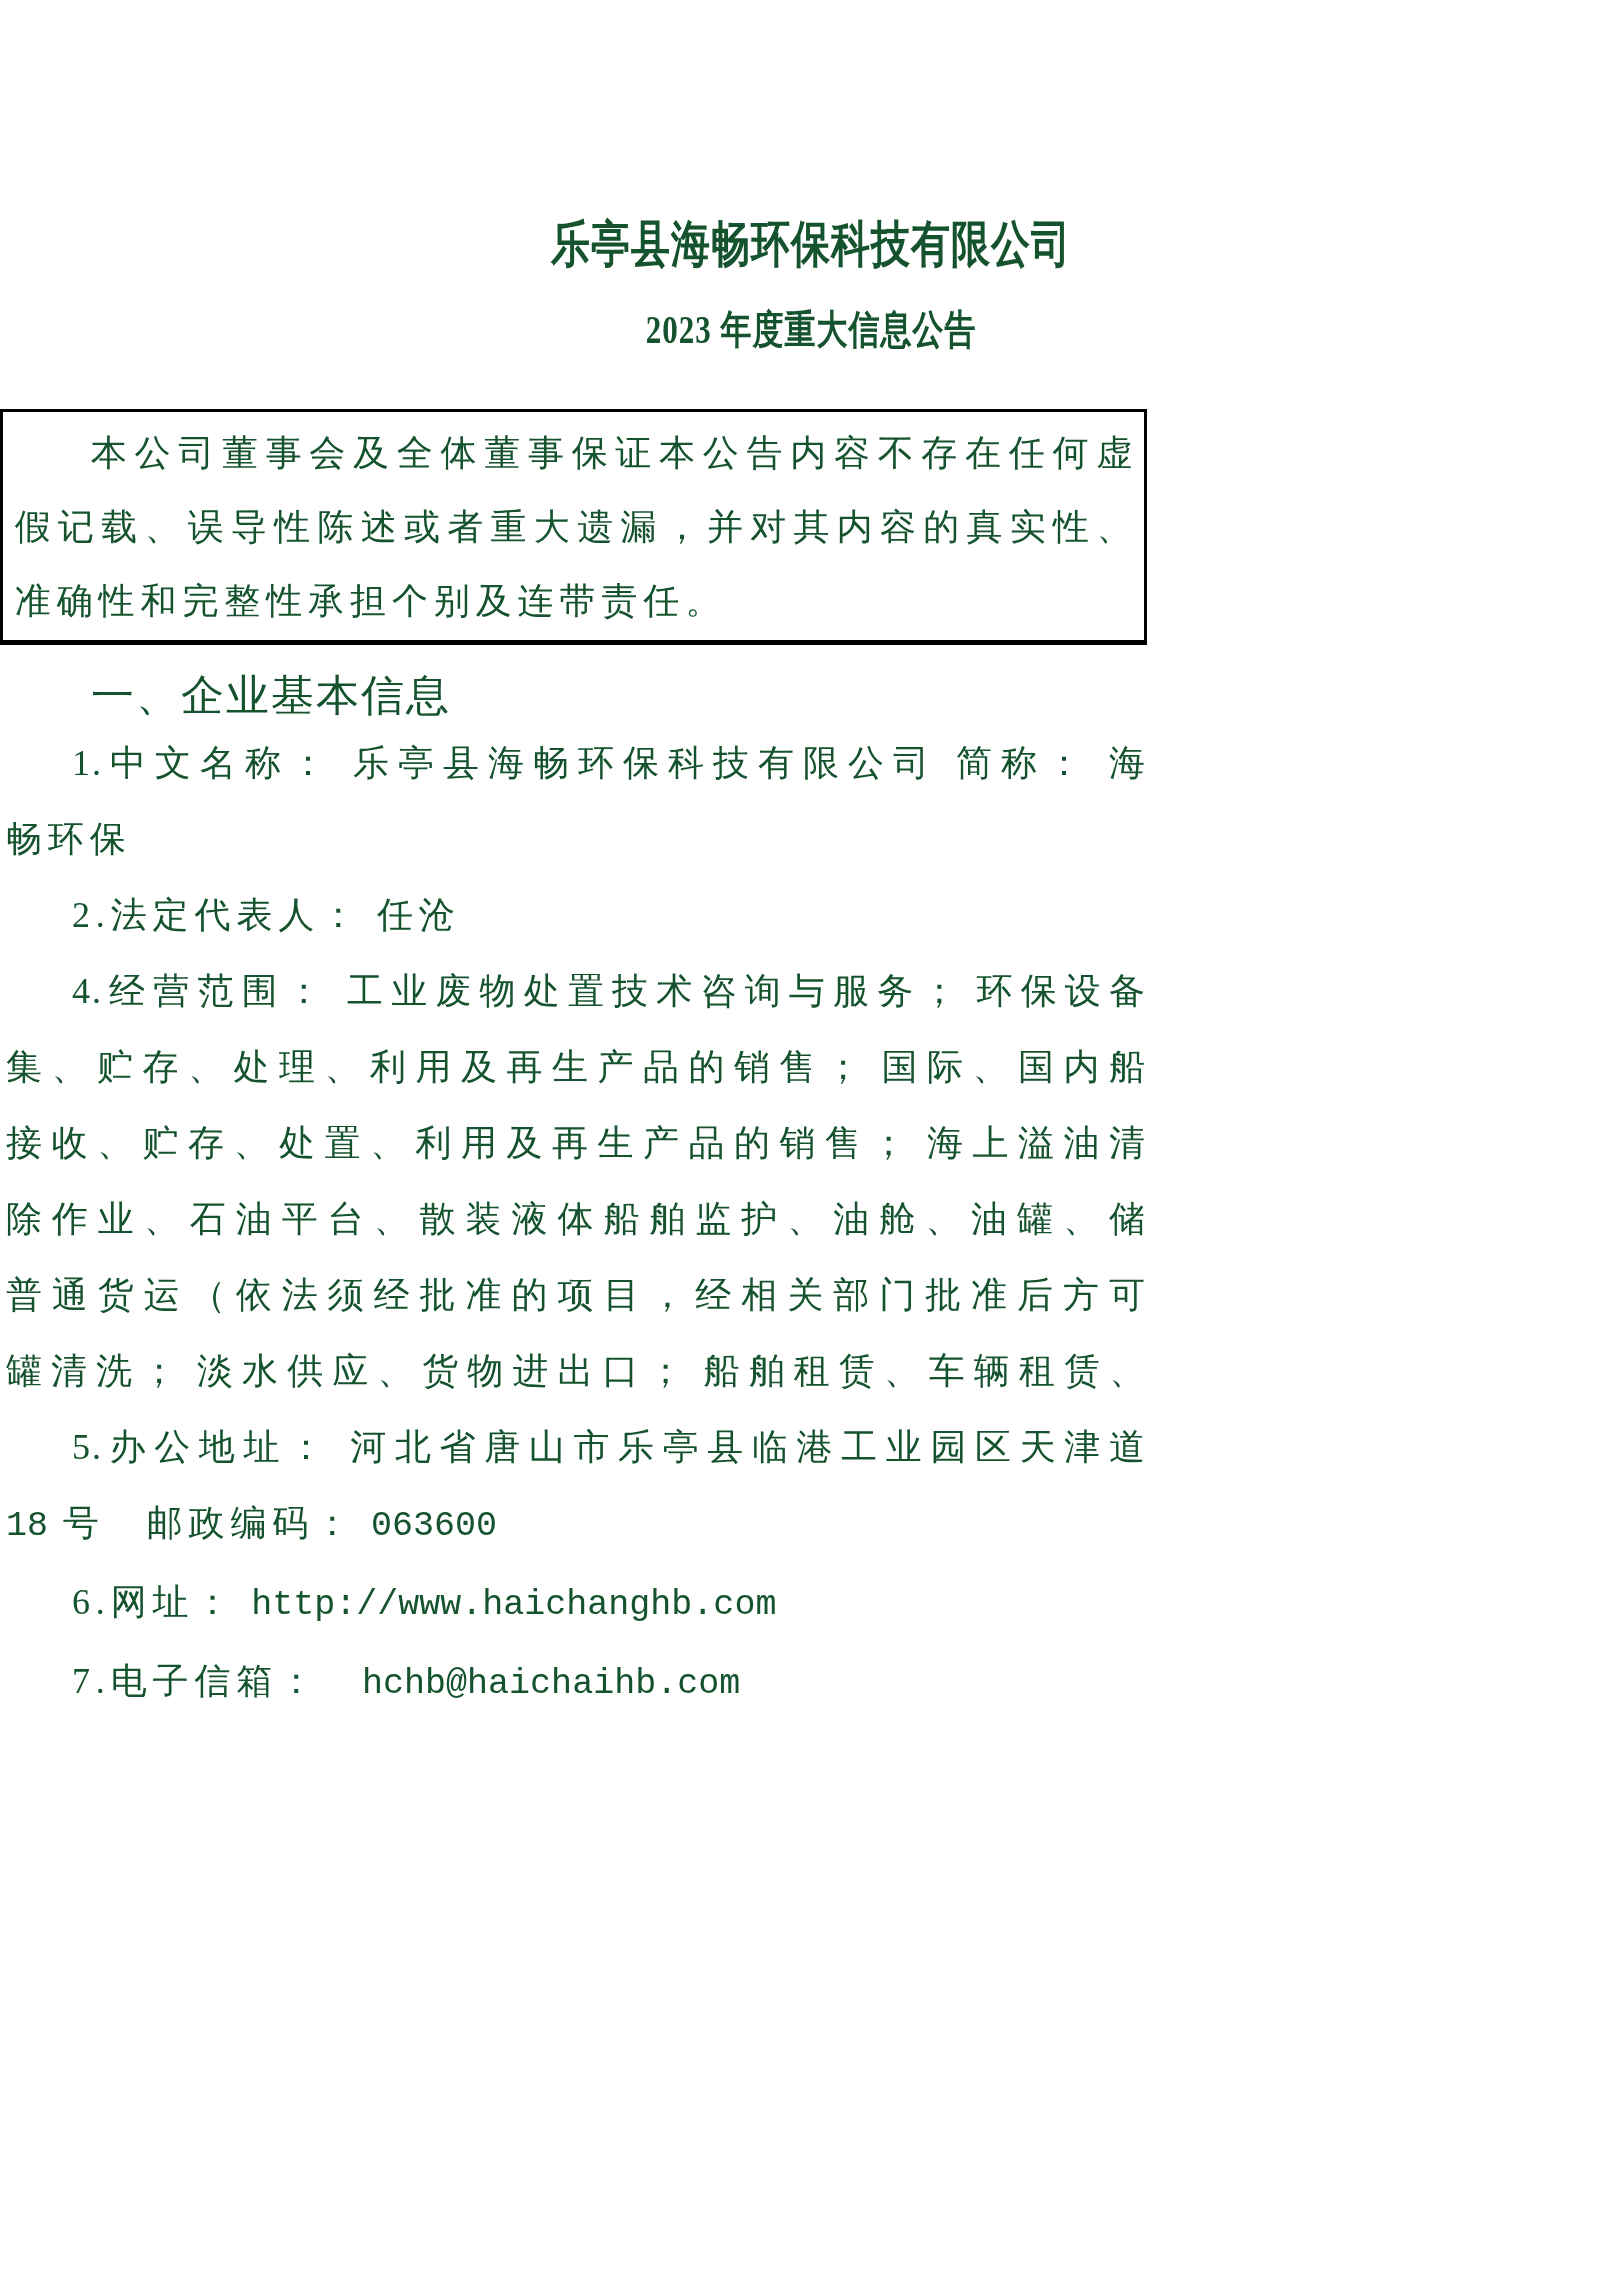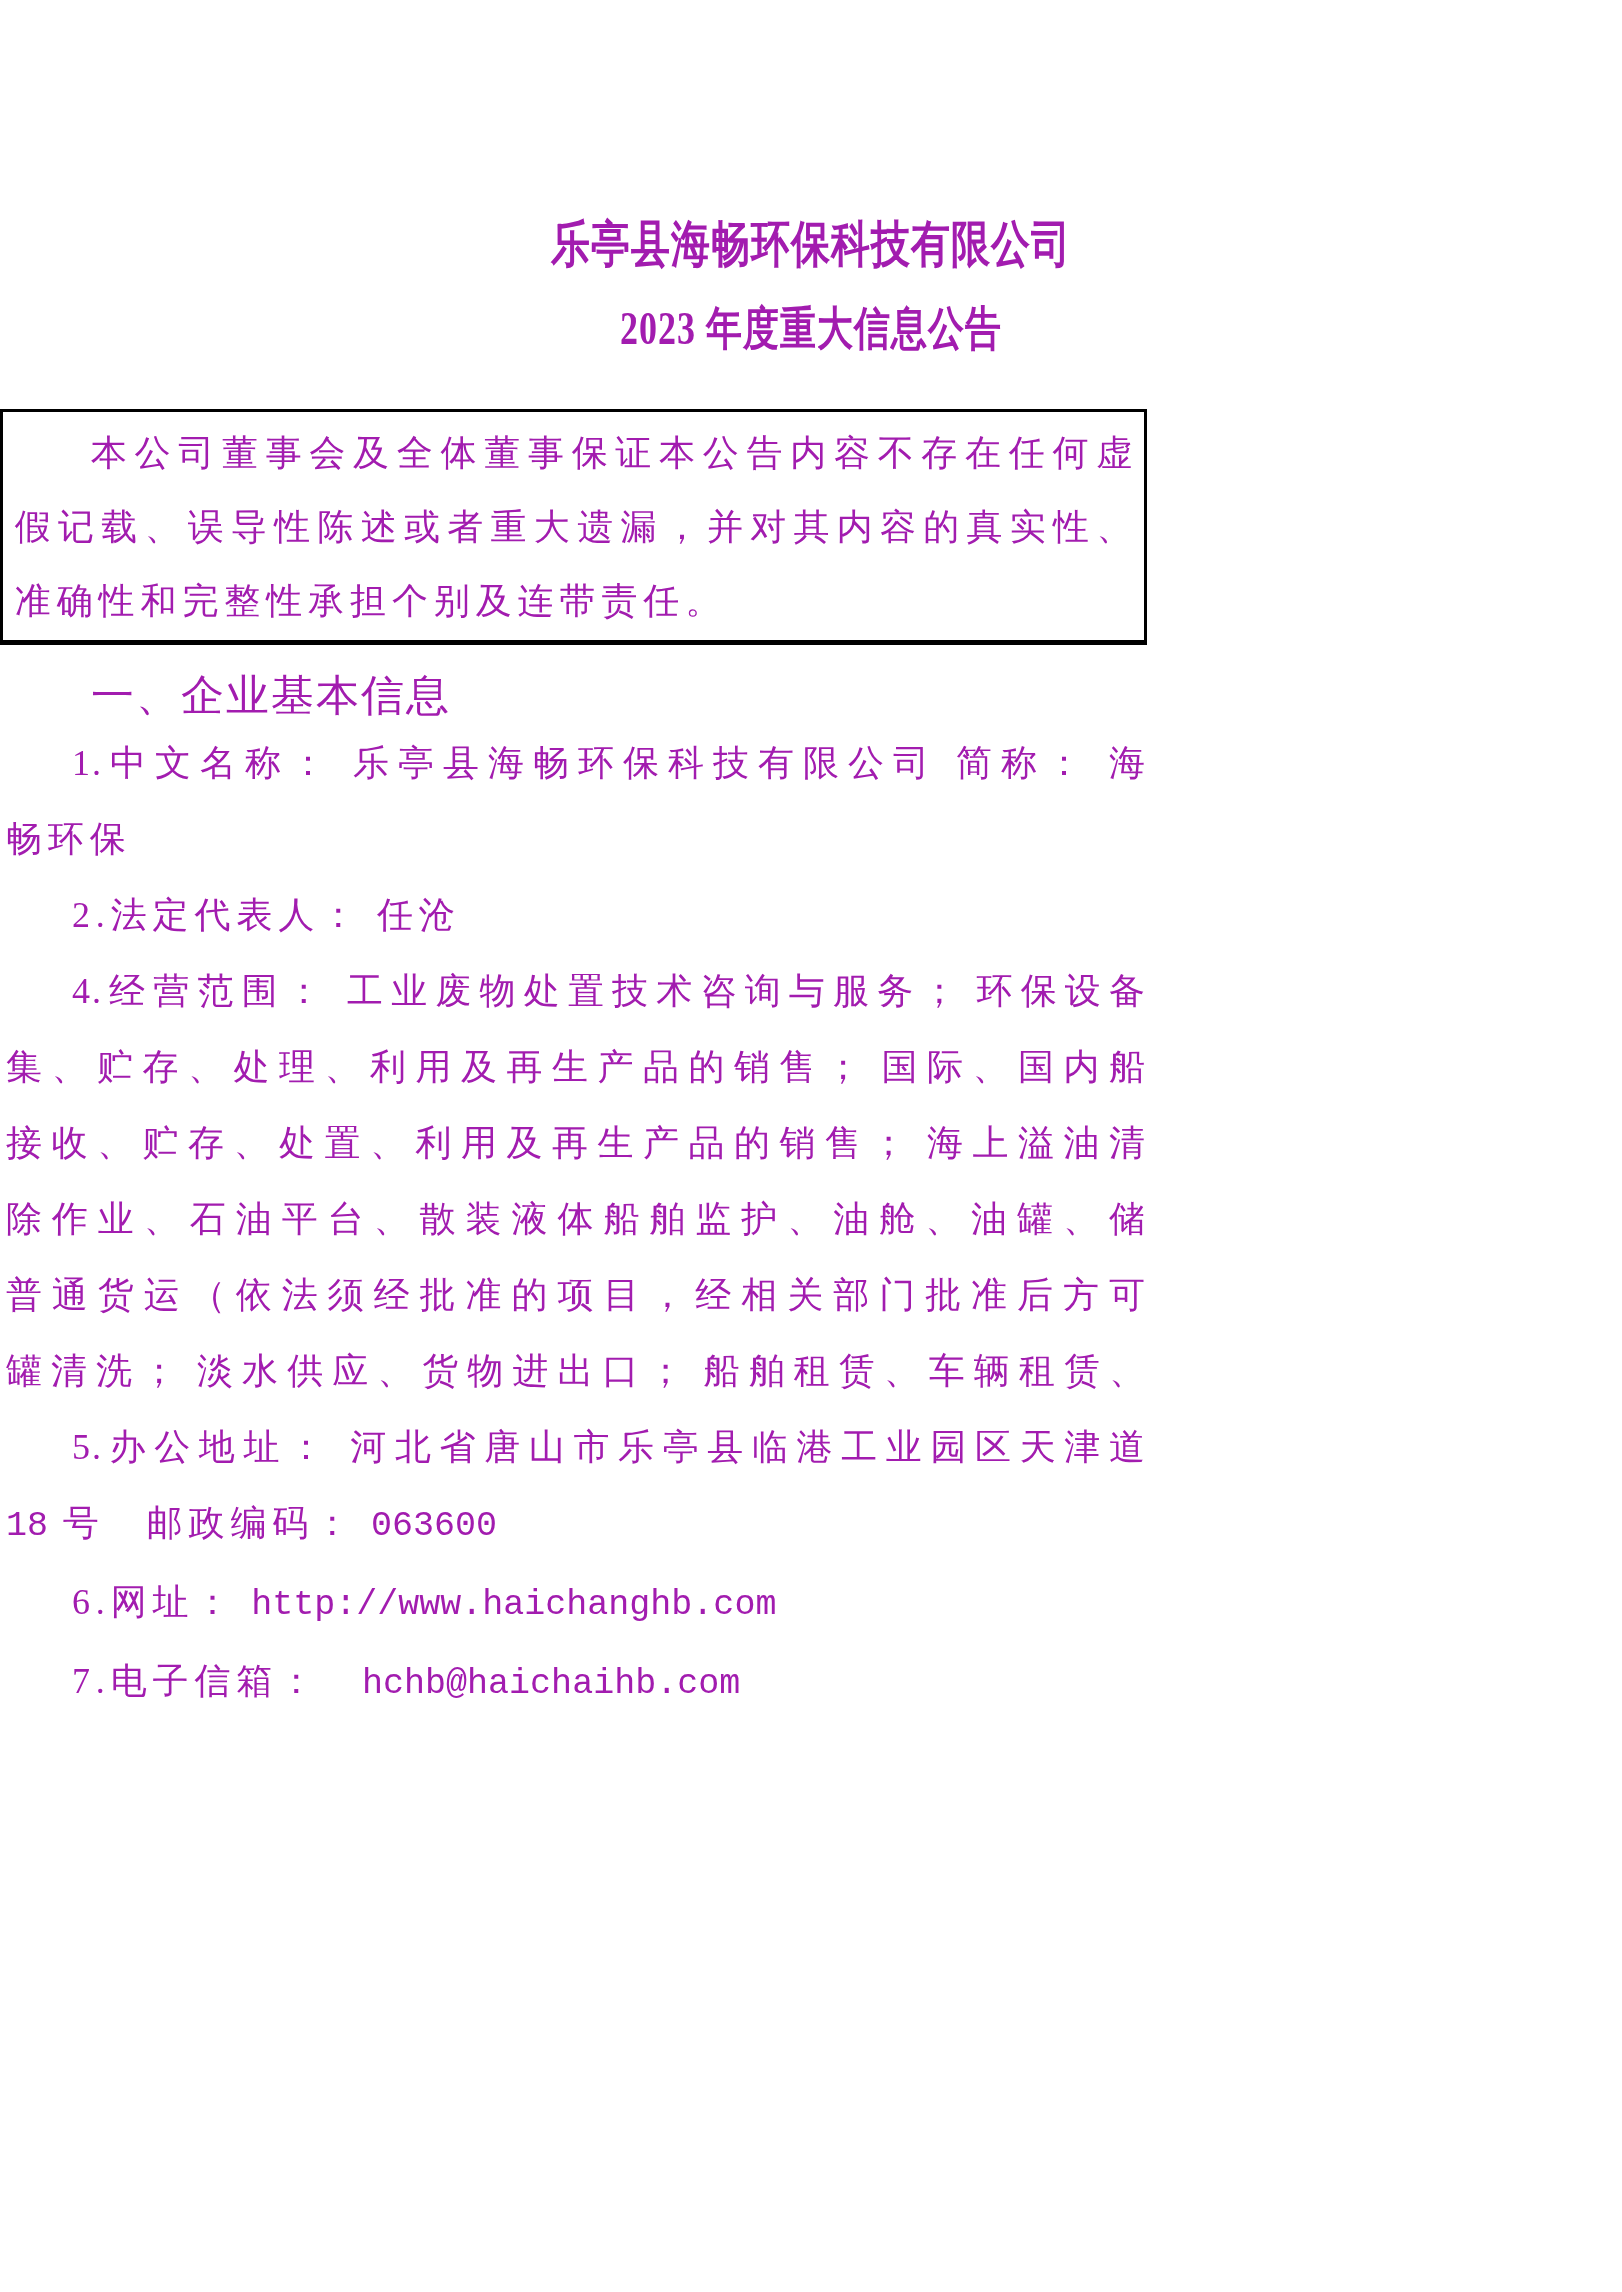--- a/index.html
+++ b/index.html
@@ -6,21 +6,21 @@
     margin: 0;
     padding: 0;
     background: #888;
   }
   .page {
     position: relative;
     width: 1622px;
     height: 2293px;
     margin: 0 auto;
     background: #ffffff;
-    color: #a21caf;
+    color: #14532d;
     font-family: "Liberation Serif", "DejaVu Serif", serif;
     overflow: hidden;
     box-sizing: border-box;
     padding-top: 216px;
   }
   .content {
     width: 1147px;
   }
   
   .doc-title {
@@ -30,21 +30,21 @@
     font-weight: bold;
     letter-spacing: 1px;
   }
   .doc-title .stretch, .doc-subtitle .stretch {
     display: inline-block;
     transform: scaleY(1.28);
     transform-origin: 50% 50%;
   }
   .doc-subtitle {
     text-align: center;
-    font-size: 36px;
+    font-size: 31px;
     line-height: 51px;
     font-weight: bold;
     margin-top: 33px;
     letter-spacing: 1px;
   }
   
   .notice-box {
     margin-top: 54px;
     border: 3.9px solid #000;
     border-bottom-width: 5.9px;

